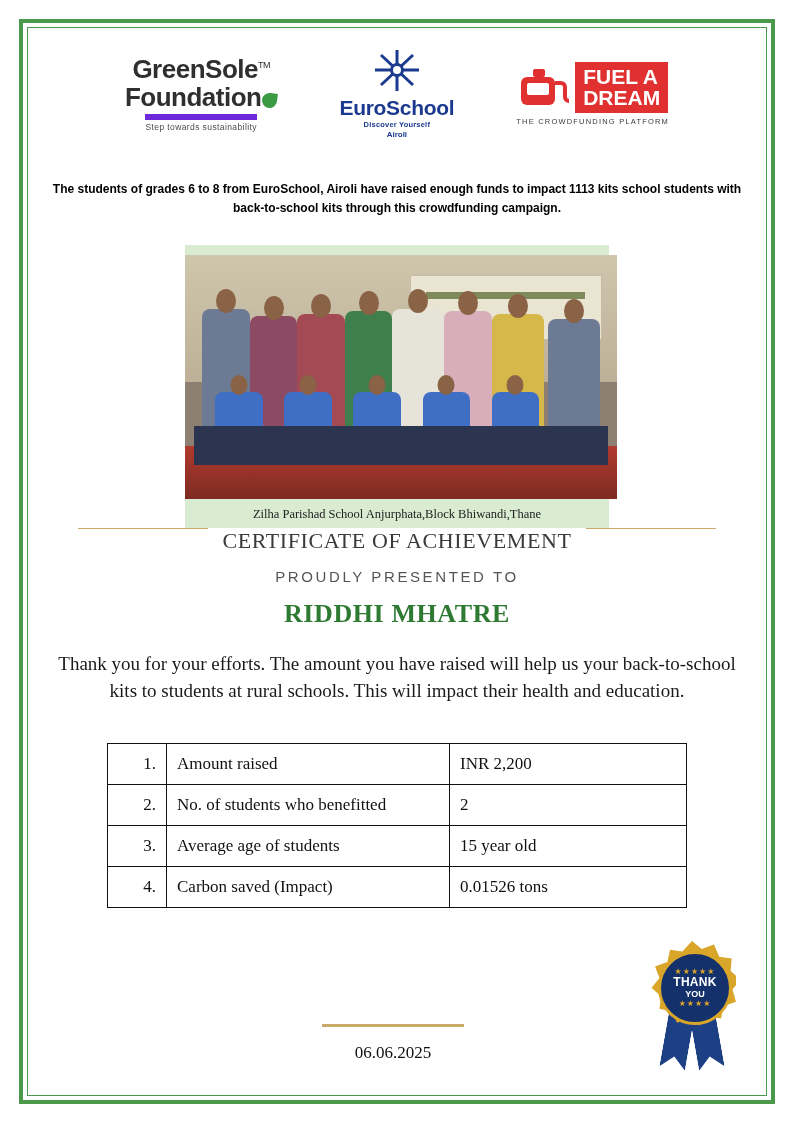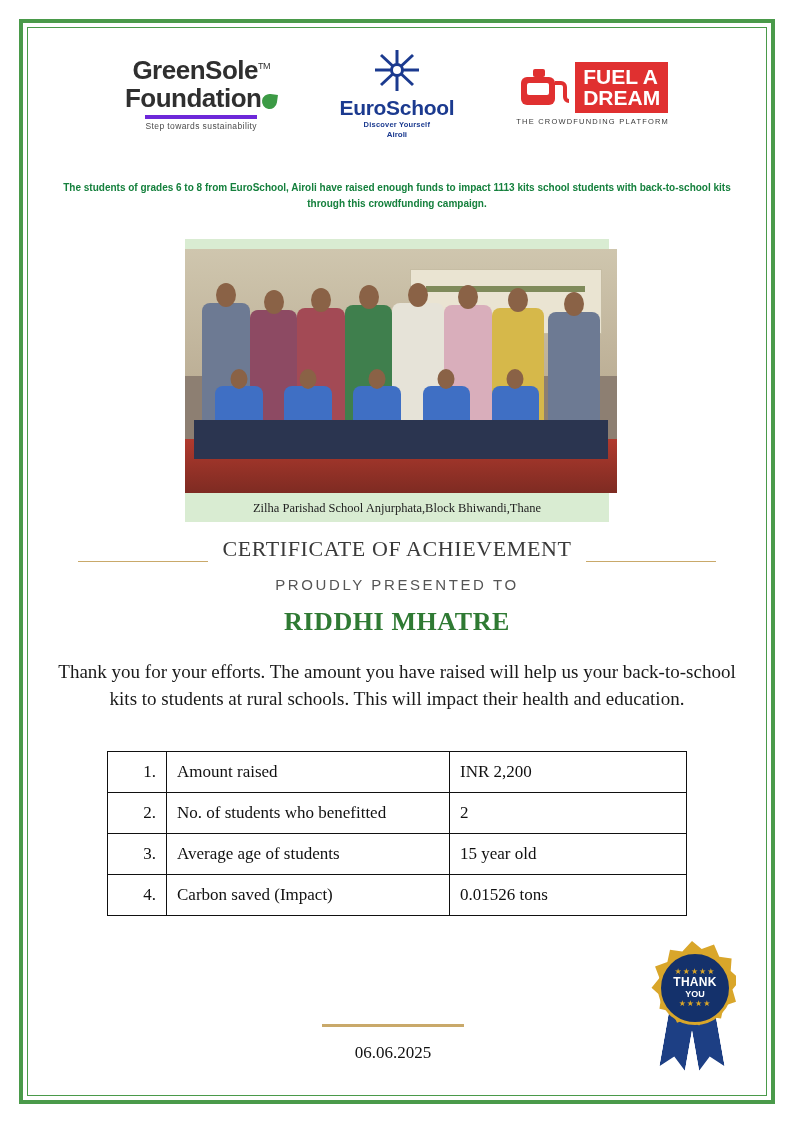--- a/index.html
+++ b/index.html
@@ -73,21 +73,21 @@
     font-size: 9px;
     vertical-align: super;
     font-weight: normal;
   }
   .gs-sub {
     font-family: "Liberation Sans", sans-serif;
     font-size: 8.5px;
     color: #4b4b4b;
     letter-spacing: 0.4px;
     margin-top: 3px;
-    border-top: 4px solid #6d28d9;
+    border-top: 6px solid #6d28d9;
     padding-top: 2px;
   }
   .gs-leaf {
     display: inline-block;
     width: 15px;
     height: 15px;
     border-radius: 50% 0 50% 50%;
     background: #3c9a45;
     transform: rotate(8deg);
     margin-left: 1px;
@@ -151,23 +151,23 @@
     font-size: 7.5px;
     color: #3a3a3a;
     letter-spacing: 1.2px;
     text-align: center;
     margin-top: 4px;
   }
 
   
   .intro {
     font-family: "Liberation Sans", sans-serif;
-    font-size: 10px;
-    font-weight: bold;
-    color: #15803d;
+    font-size: 12px;
+    font-weight: bold;
+    color: #000000;
     text-align: center;
     line-height: 1.55;
     margin: 36px 4px 1px 4px;
   }
 
   
   .photo-block {
     margin: 28px auto 0 auto;
     width: 424px;
     background: #d9ecd2;
@@ -221,24 +221,23 @@
     border-radius: 50%;
     background: #8a6246;
     left: 50%;
     transform: translateX(-50%);
     top: -20px;
   }
 
   
   .cert-title-row {
     display: flex;
-    align-items: flex-end;
+    align-items: flex-start;
     justify-content: center;
     gap: 14px;
-    margin-top: 14px;
   }
   .rule {
     height: 1px;
     background: #c9a96a;
     flex: 0 0 130px;
   }
   .cert-title {
     font-family: "Liberation Serif", serif;
     font-size: 22px;
     color: #3a3a3a;

